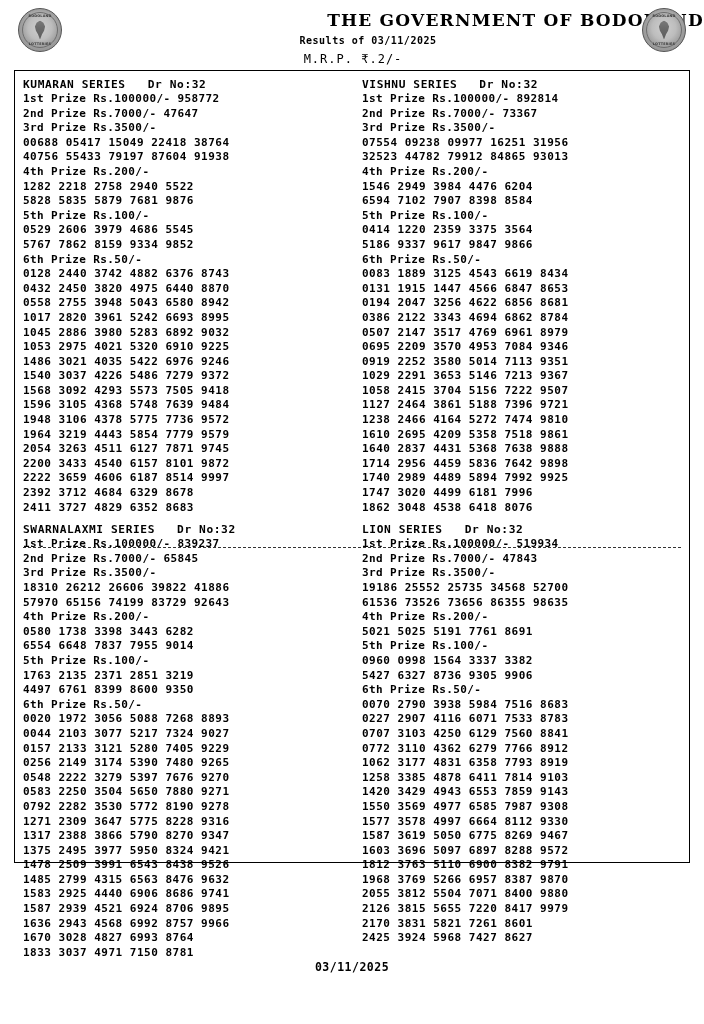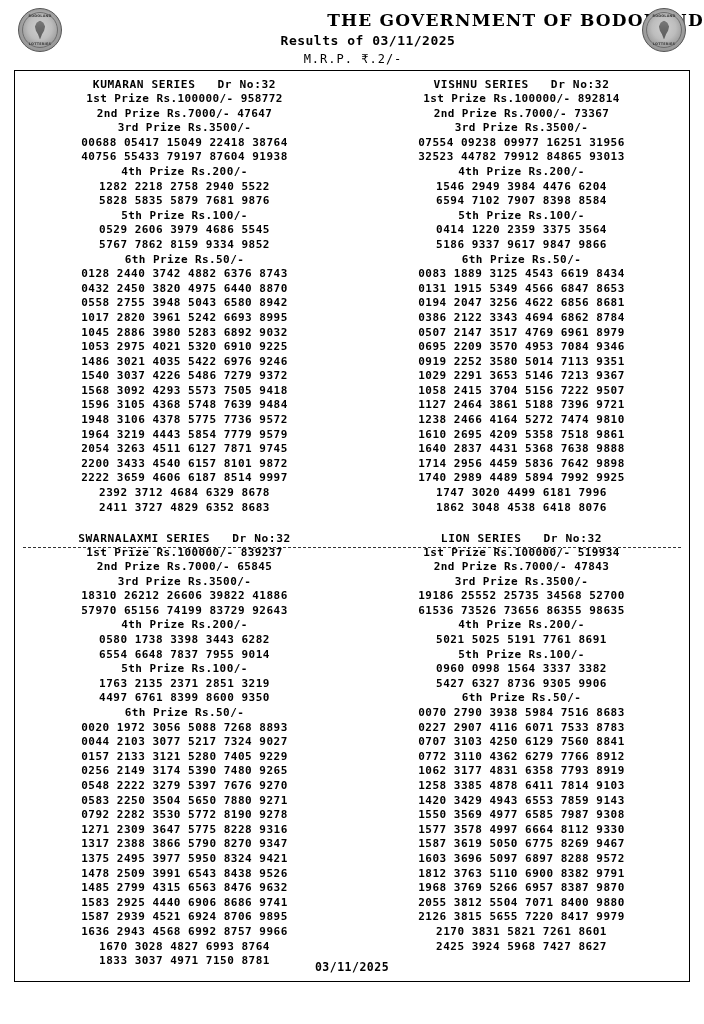--- a/index.html
+++ b/index.html
@@ -35,21 +35,21 @@
     font-weight: bold;
     font-size: 17px;
     letter-spacing: 1.2px;
     margin: 0;
     line-height: 20px;
     text-align: right;
   }
   .results-line {
     font-family: "DejaVu Sans Mono", monospace;
     font-weight: bold;
-    font-size: 13px;
+    font-size: 10px;
     letter-spacing: 0.5px;
     margin: 3px 0 0 0;
     line-height: 16px;
     padding-left: 32px;
   }
   .mrp-line {
     font-family: "DejaVu Sans Mono", monospace;
     font-weight: normal;
     font-size: 12px;
     letter-spacing: 1px;
@@ -97,25 +97,24 @@
     background:
       linear-gradient(to bottom, #7a7a7a 0%, #6b6b6b 40%, #5c5c5c 100%);
     clip-path: polygon(50% 0%, 70% 12%, 80% 32%, 74% 54%, 62% 72%, 50% 100%, 38% 72%, 26% 54%, 20% 32%, 30% 12%);
   }
   
   .box {
     position: absolute;
     left: 14px;
     top: 70px;
     width: 676px;
-    height: 912px;
+    height: 793px;
     border: 1px solid #000;
     box-sizing: border-box;
     padding: 6px 8px 4px 8px;
-    text-align: center;
   }
   .quad-grid {
     display: flex;
     flex-wrap: wrap;
     width: 100%;
     height: 100%;
   }
   .quad {
     width: 50%;
     box-sizing: border-box;
@@ -234,21 +233,21 @@
         <div class="num-line">07554 09238 09977 16251 31956</div>
         <div class="num-line">32523 44782 79912 84865 93013</div>
         <div class="prize-line">4th Prize Rs.200/-</div>
         <div class="num-line">1546 2949 3984 4476 6204</div>
         <div class="num-line">6594 7102 7907 8398 8584</div>
         <div class="prize-line">5th Prize Rs.100/-</div>
         <div class="num-line">0414 1220 2359 3375 3564</div>
         <div class="num-line">5186 9337 9617 9847 9866</div>
         <div class="prize-line">6th Prize Rs.50/-</div>
         <div class="num-line">0083 1889 3125 4543 6619 8434</div>
-        <div class="num-line">0131 1915 5349 4566 6847 8653</div>
+        <div class="num-line">0131 1915 1447 4566 6847 8653</div>
         <div class="num-line">0194 2047 3256 4622 6856 8681</div>
         <div class="num-line">0386 2122 3343 4694 6862 8784</div>
         <div class="num-line">0507 2147 3517 4769 6961 8979</div>
         <div class="num-line">0695 2209 3570 4953 7084 9346</div>
         <div class="num-line">0919 2252 3580 5014 7113 9351</div>
         <div class="num-line">1029 2291 3653 5146 7213 9367</div>
         <div class="num-line">1058 2415 3704 5156 7222 9507</div>
         <div class="num-line">1127 2464 3861 5188 7396 9721</div>
         <div class="num-line">1238 2466 4164 5272 7474 9810</div>
         <div class="num-line">1610 2695 4209 5358 7518 9861</div>

